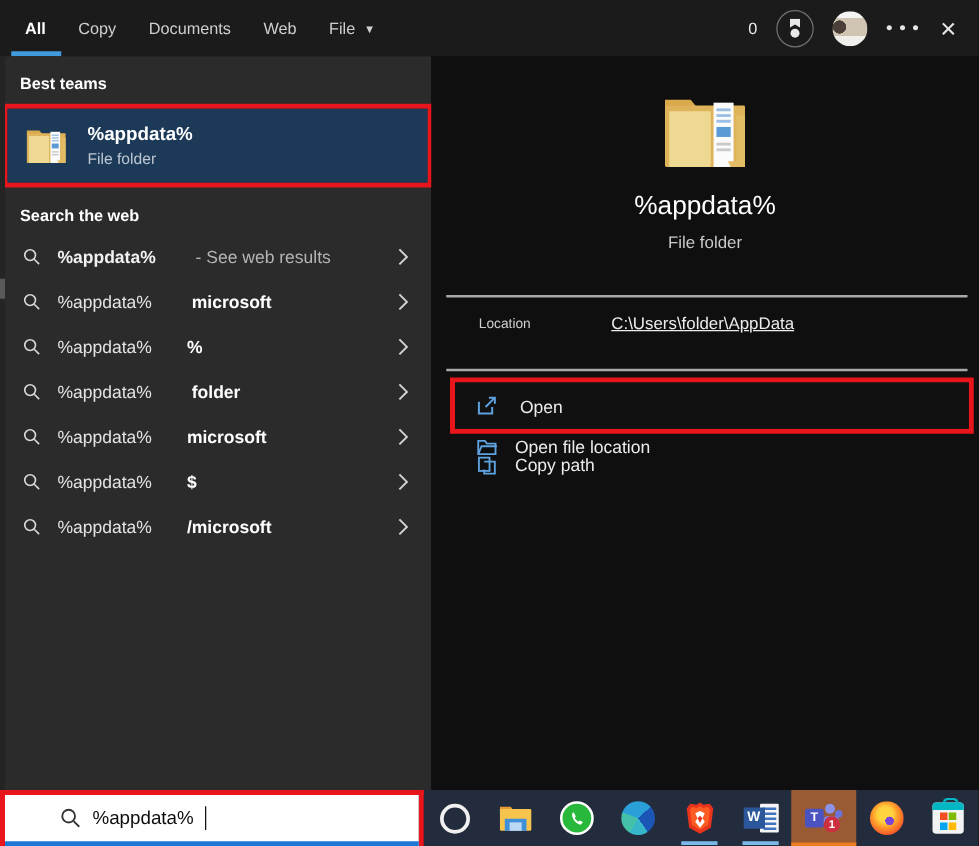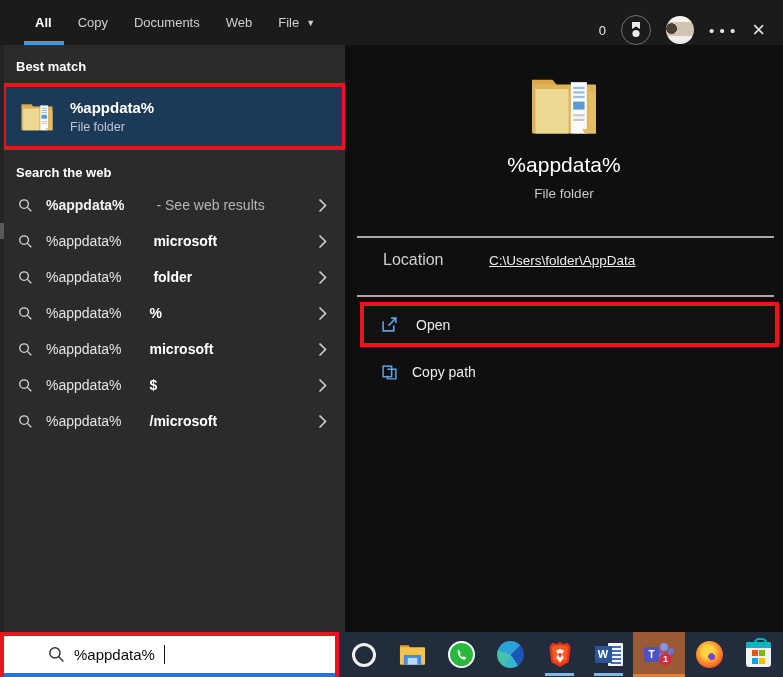--- a/index.html
+++ b/index.html
@@ -1,21 +1,21 @@
 <!DOCTYPE html>
 <html><head>
 <meta charset="utf-8">
 <style>
   * { margin:0; padding:0; box-sizing:border-box; }
   html,body { width:783px; height:677px; background:#101010; font-family:"Liberation Sans", sans-serif; overflow:hidden; }
   .screen { position:relative; width:783px; height:677px; background:#101010; }
 
   
   .topbar { position:absolute; top:0; left:0; width:783px; height:45px; background:#1b1b1b;
-            display:flex; align-items:flex-end; justify-content:space-between; padding:0 18px 0 35px;gap:48px; }
+            display:flex; align-items:center; justify-content:space-between; padding:0 18px 0 20px;gap:48px; }
   .tabs { display:flex; align-items:center; gap:26px; height:45px; }
   .tab { position:relative; height:45px; display:flex; align-items:center; font-size:13px; color:#cfcfcf; cursor:default; }
   .tab.active { color:#fff; font-weight:700; }
   .tab.active::after { content:""; position:absolute; left:-11px; right:-12px; bottom:0; height:4px; background:#3f9bdc; }
   .tab .dd { font-size:9px; margin-left:7px; color:#cfcfcf; }
   .topbar-right { display:flex; align-items:center; gap:15px; }
   .rewards-count { font-size:13px; color:#eaeaea; }
   .rewards-circle { width:30px; height:30px; border:1px solid #6f6f6f; border-radius:50%;
                     display:flex; align-items:center; justify-content:center; }
   .avatar { width:28px; height:28px; border-radius:50%;
@@ -50,21 +50,21 @@
 
   
   .rp-top { text-align:center; padding-top:28px; }
   .rp-title { font-size:21px; color:#fff; font-weight:400; margin-top:16px; }
   .rp-sub { font-size:13.5px; color:#c9c9c9; margin-top:9px; }
 
   .divider { position:absolute; left:12px; right:9px; height:2px; background:#a8a8a8; }
   .div-top { top:191px; }
   .div-bottom { top:250px; }
   .location-row { position:absolute; top:206px; left:38px; right:12px; display:flex; align-items:center; }
-  .loc-label { width:106px; font-size:16px; color:#cfcfcf; }
+  .loc-label { width:106px; font-size:11px; color:#cfcfcf; }
   .loc-link { font-size:13.5px; color:#ececec; text-decoration:underline; }
 
   .annotation-open { position:absolute; top:257px; left:15px; width:419px; height:45px; border:4px solid #e8151d; }
   .open-row { width:100%; height:100%; display:flex; align-items:center; padding-left:17px; gap:18px; background:#111; }
   .action-label { font-size:14px; color:#ececec; }
   .action-row { position:absolute; left:0; right:0; height:30px; display:flex; align-items:center; padding-left:36px; gap:14px; }
   .row-filelocation { top:297px; }
   .row-copypath { top:312px; }
 
   
@@ -153,21 +153,21 @@
       <span class="ellipsis">• • •</span>
       <span class="close-x">×</span>
     </div>
   </header>
 
   <aside class="left-panel">
     <div class="left-scrollbar">
         <span class="thumb"></span>
       </div>
 
-    <div class="section-header">Best match</div>
+    <div class="section-header">Best teams</div>
 
     <div class="annotation-best">
       <div class="best-row">
         <svg width="36" height="31" viewBox="0 0 64 56">
           <path d="M4 12 v-6 h18 l5 6z" fill="#d9a94b"></path>
           <rect x="4" y="10" width="56" height="43" rx="1" fill="#dfb35a"></rect>
           <rect x="7" y="14" width="29" height="39" fill="#eed993"></rect>
           <rect x="38" y="8" width="14" height="45" fill="#fbfbfb"></rect>
           <rect x="40" y="12" width="10" height="2" fill="#9bbfe3"></rect>
           <rect x="40" y="16" width="10" height="2" fill="#9bbfe3"></rect>
@@ -209,33 +209,33 @@
             <svg width="9" height="15" viewBox="0 0 9 15">
               <polyline points="1.5,1.5 7.5,7.5 1.5,13.5" fill="none" stroke="#d2d2d2" stroke-width="1.6"></polyline>
             </svg>
           </span>
       </li>
       <li class="sg-row">
         <svg width="15" height="15" viewBox="0 0 16 16">
             <circle cx="6.5" cy="6.5" r="4.6" fill="none" stroke="#d9d9d9" stroke-width="1.4"></circle>
             <line x1="10" y1="10" x2="14.2" y2="14.2" stroke="#d9d9d9" stroke-width="1.4"></line>
           </svg>
+        <span class="sg-text"><span class="sg-query">%appdata%</span><span class="sg-suffix">%</span></span>
+        <span class="sg-chevron">
+            <svg width="9" height="15" viewBox="0 0 9 15">
+              <polyline points="1.5,1.5 7.5,7.5 1.5,13.5" fill="none" stroke="#d2d2d2" stroke-width="1.6"></polyline>
+            </svg>
+          </span>
+      </li>
+      <li class="sg-row">
+        <svg width="15" height="15" viewBox="0 0 16 16">
+            <circle cx="6.5" cy="6.5" r="4.6" fill="none" stroke="#d9d9d9" stroke-width="1.4"></circle>
+            <line x1="10" y1="10" x2="14.2" y2="14.2" stroke="#d9d9d9" stroke-width="1.4"></line>
+          </svg>
         <span class="sg-text"><span class="sg-query">%appdata%</span><span class="sg-suffix"> folder</span></span>
-        <span class="sg-chevron">
-            <svg width="9" height="15" viewBox="0 0 9 15">
-              <polyline points="1.5,1.5 7.5,7.5 1.5,13.5" fill="none" stroke="#d2d2d2" stroke-width="1.6"></polyline>
-            </svg>
-          </span>
-      </li>
-      <li class="sg-row">
-        <svg width="15" height="15" viewBox="0 0 16 16">
-            <circle cx="6.5" cy="6.5" r="4.6" fill="none" stroke="#d9d9d9" stroke-width="1.4"></circle>
-            <line x1="10" y1="10" x2="14.2" y2="14.2" stroke="#d9d9d9" stroke-width="1.4"></line>
-          </svg>
-        <span class="sg-text"><span class="sg-query">%appdata%</span><span class="sg-suffix">%</span></span>
         <span class="sg-chevron">
             <svg width="9" height="15" viewBox="0 0 9 15">
               <polyline points="1.5,1.5 7.5,7.5 1.5,13.5" fill="none" stroke="#d2d2d2" stroke-width="1.6"></polyline>
             </svg>
           </span>
       </li>
       <li class="sg-row">
         <svg width="15" height="15" viewBox="0 0 16 16">
             <circle cx="6.5" cy="6.5" r="4.6" fill="none" stroke="#d9d9d9" stroke-width="1.4"></circle>
             <line x1="10" y1="10" x2="14.2" y2="14.2" stroke="#d9d9d9" stroke-width="1.4"></line>
@@ -304,20 +304,27 @@
       <div class="open-row">
         <svg width="17" height="17" viewBox="0 0 16 16">
           <path d="M2 5 v9 h10 v-5" fill="none" stroke="#5ea2e0" stroke-width="1.5"></path>
           <path d="M7 9 L14 2" fill="none" stroke="#5ea2e0" stroke-width="1.5"></path>
           <path d="M9.5 2 h4.5 v4.5" fill="none" stroke="#5ea2e0" stroke-width="1.5"></path>
         </svg>
         <span class="action-label">Open</span>
       </div>
     </div>
 
+    <div class="action-row row-filelocation">
+      <svg width="17" height="17" viewBox="0 0 16 16">
+        <path d="M1.5 13.5 V3.5 h5 l1.5 2 h6.5 v8z" fill="none" stroke="#5ea2e0" stroke-width="1.4"></path>
+        <path d="M1.5 13.5 L4 7.5 h11.5" fill="none" stroke="#5ea2e0" stroke-width="1.4"></path>
+      </svg>
+      <span class="action-label">Open file location</span>
+    </div>
 
     <div class="action-row row-copypath">
       <svg width="17" height="17" viewBox="0 0 16 16">
         <rect x="2" y="2" width="8" height="10" fill="none" stroke="#5ea2e0" stroke-width="1.4"></rect>
         <path d="M6 5 h8 v9 h-8 v-3" fill="none" stroke="#5ea2e0" stroke-width="1.4"></path>
       </svg>
       <span class="action-label">Copy path</span>
     </div>
   </section>
 

